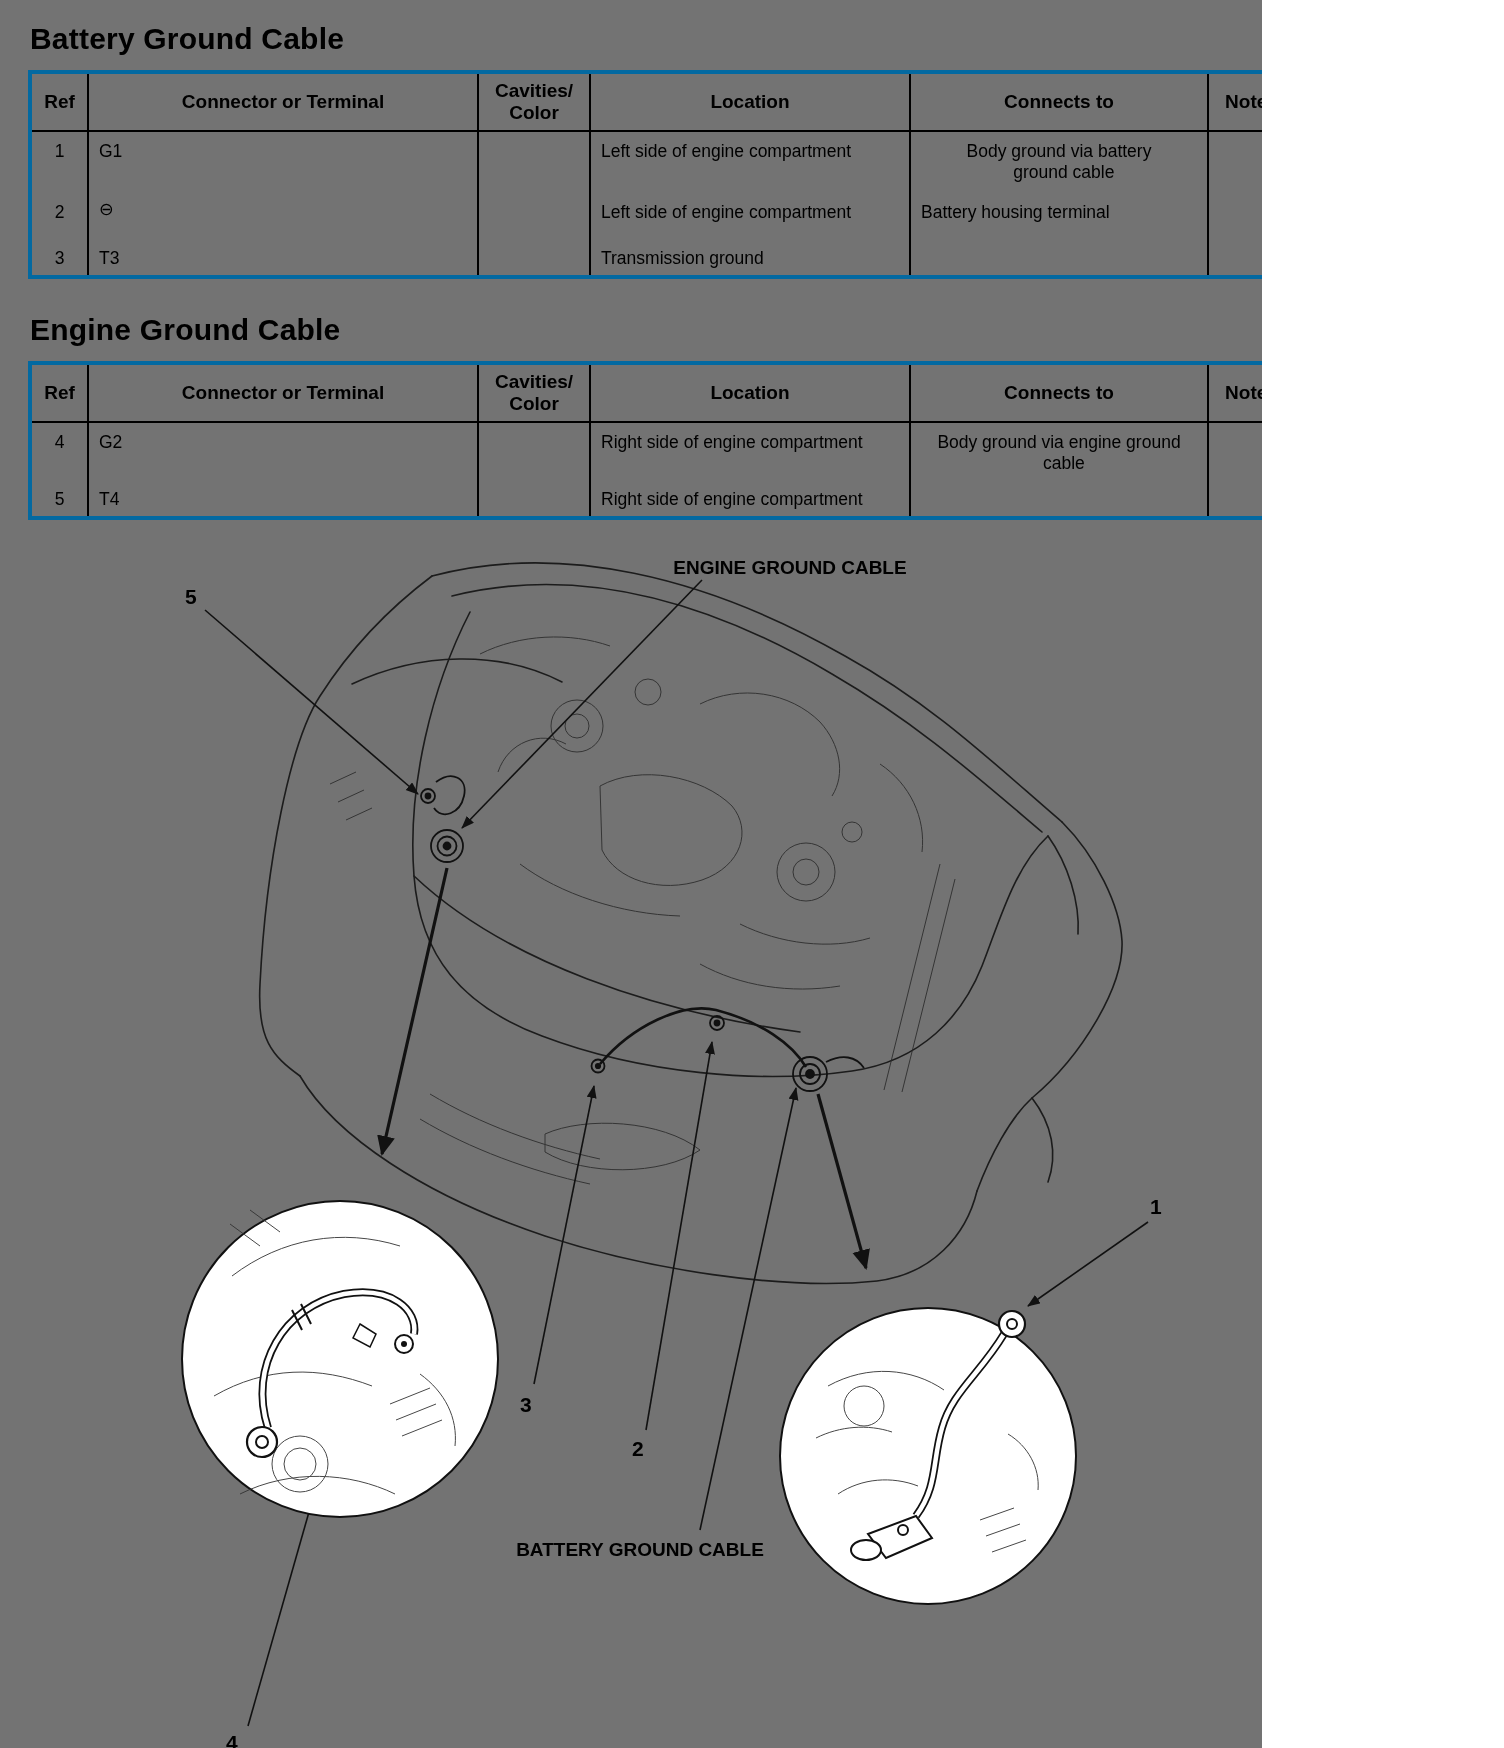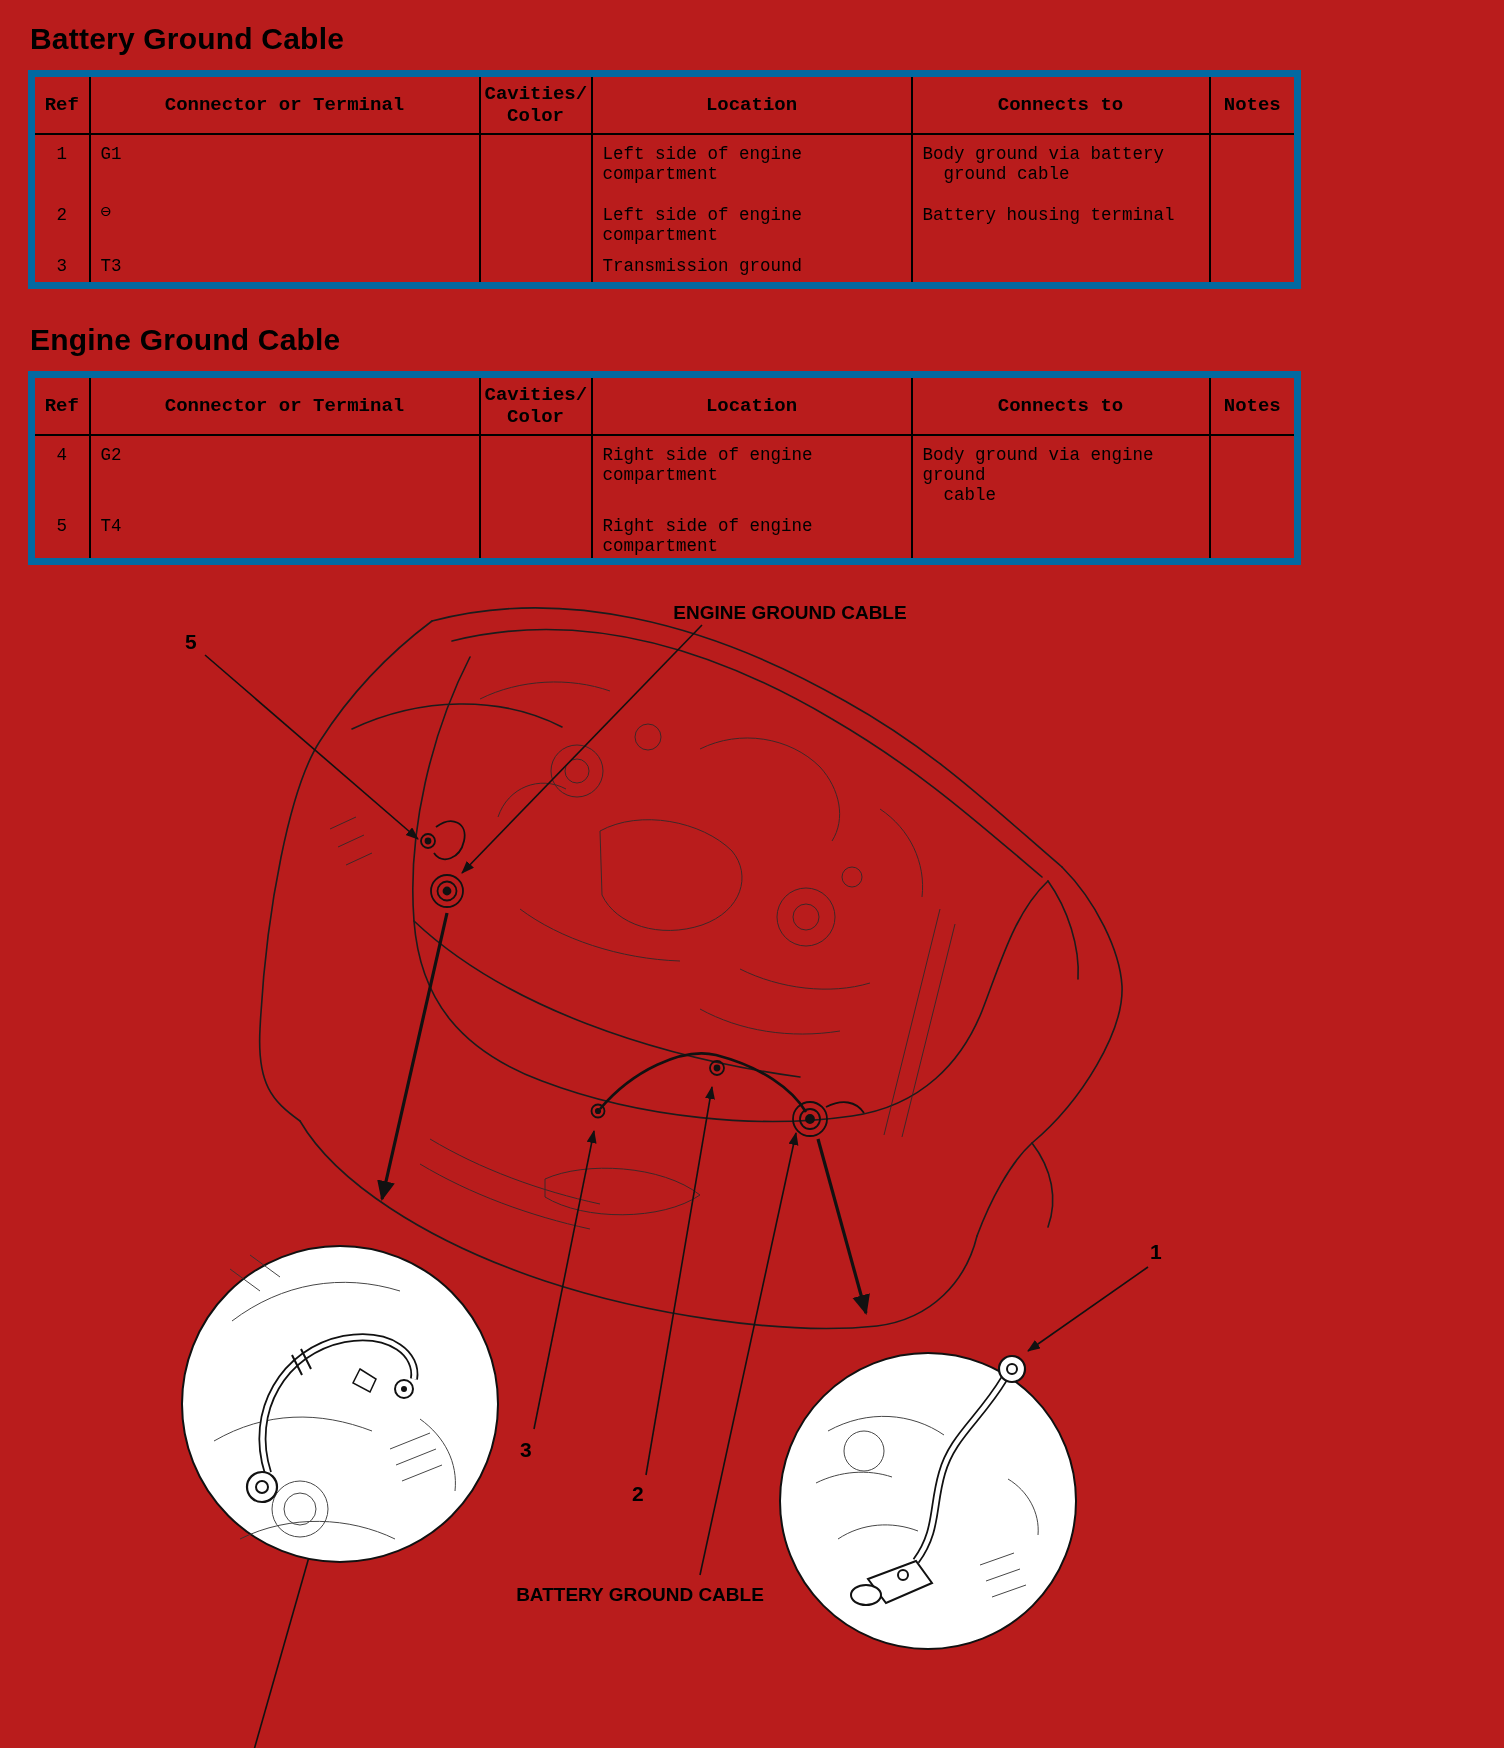--- a/index.html
+++ b/index.html
@@ -1,25 +1,25 @@
 <!DOCTYPE html>
 <html><head>
 <meta charset="utf-8">
 <style>
   * { box-sizing: border-box; }
   html, body { margin: 0; padding: 0; background: #ffffff; }
   body { width: 1504px; font-family: "Liberation Sans", sans-serif; color: #000; }
-  .page { position: relative; width: 1504px; height: 1748px; padding: 12px 28px 0 28px; background: #b91c1c; overflow: hidden; }
+  .page { position: relative; width: 1262px; height: 1748px; padding: 12px 28px 0 28px; background: #737373; overflow: hidden; }
 
   .section-title { font-size: 30px; font-weight: bold; margin: 10px 0 14px 2px; letter-spacing: 0.2px; }
 
-  table.ref-table { border-collapse: collapse; width: 1266px; table-layout: fixed; border: 7px solid #0369a1; font-family: Liberation Mono, monospace; }
+  table.ref-table { border-collapse: collapse; width: 1266px; table-layout: fixed; border: 4px solid #0369a1; }
   table.ref-table th { border: 2px solid #000; border-bottom: 2.5px solid #000; font-size: 19px; font-weight: bold; text-align: center; vertical-align: middle; padding: 6px 4px; }
   table.ref-table td { border-left: 2px solid #000; border-right: 2px solid #000; font-size: 17.5px; vertical-align: top; padding: 9px 10px 2px 10px; }
-  .pre { white-space: pre-line; }
+  .pre { white-space: pre-line; text-align: center; }
   td.c-ref { text-align: center; padding-left: 2px; padding-right: 2px; }
   td.sym { font-size: 25px; line-height: 0.9; padding-top: 6px; }
   tr.r-h62 td { height: 62px; }
   tr.r-h46 td { height: 46px; }
   tr.r-h38 td { height: 38px; }
   tr.r-h58 td { height: 58px; }
 
   .spacer-24 { height: 24px; }
   .diagram-wrap { margin: 14px 0 0 -28px; width: 1504px; }
   svg text { font-family: "Liberation Sans", sans-serif; }

